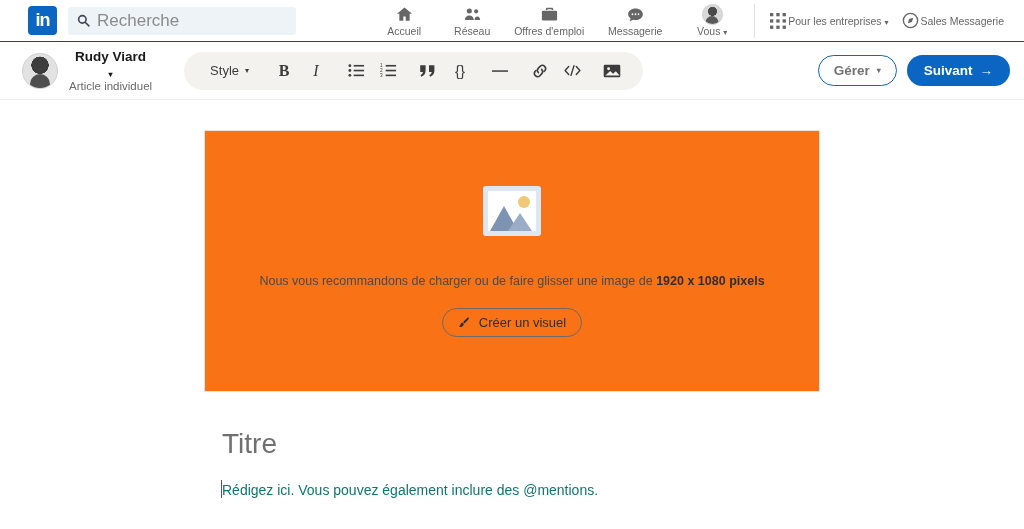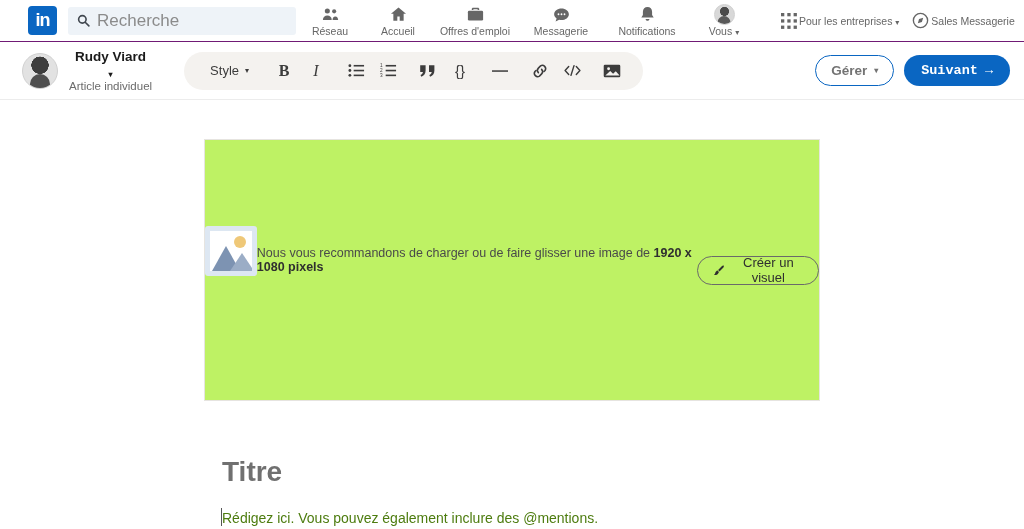--- a/index.html
+++ b/index.html
@@ -146,31 +146,31 @@
     font-size: 13.5px; font-weight: bold;
     display: flex; align-items: center; gap: 7px;
     cursor: pointer;
   }
   .btn-next {
     height: 31px; padding: 0 17px;
     background: #0a66c2; border-radius: 16px;
     color: #fff; font-size: 13.5px; font-weight: bold;
     display: flex; align-items: center; gap: 7px;
     cursor: pointer; border: none;
-    font-family: Liberation Mono, monospace;
+    font-family: Liberation Sans, sans-serif;
   }
 
   
   .canvas { padding-top: 25px; }
   .cover {
-    width: 616px; margin: 14px auto;
+    width: 616px; margin: 5px auto;
     height: 262px;
-    background: #bef264;
+    background: #f97316;
     border: 1px solid #e6e4e0;
-    display: flex; flex-direction: row;
+    display: flex; flex-direction: column;
     align-items: center; justify-content: center;
     gap: 0;
   }
   .img-ph {
     width: 58px; height: 50px;
     background: #dde7f2;
     border-radius: 3px;
     padding: 5px;
     margin-bottom: 38px;
   }
@@ -208,30 +208,29 @@
     height: 29px; padding: 0 15px;
     border: 1px solid #6a6a6a; border-radius: 15px;
     background: transparent;
     color: #2f2f2f; font-size: 13px;
     display: flex; align-items: center; gap: 8px;
     cursor: pointer;
     font-family: "Liberation Sans", sans-serif;
   }
 
   .title-ph {
-    width: 616px; margin: 55px auto 0;
+    width: 616px; margin: 36px auto 0;
     padding-left: 18px;
     font-size: 28px; color: #707070;
     font-family: "Liberation Sans", sans-serif;
-    font-weight: bold;
   }
   .body-ph {
     width: 616px; margin: 22px auto 0;
     padding-left: 18px;
-    font-size: 14px; color: #4d7c0f;
+    font-size: 14px; color: #0f766e;
     position: relative;
   }
   .caret-bar {
     position: absolute; left: 17px; top: -2px;
     width: 1px; height: 18px; background: #555;
   }
   svg { display: block; }
 </style>
 </head>
 <body>
@@ -250,36 +249,36 @@
     <span class="ph">Recherche</span>
   </div>
 
   <div class="nav-spacer"></div>
 
   <div class="nav-items">
 
     <div class="nav-item">
       <span class="ico">
         <svg width="19" height="19" viewBox="0 0 24 24" fill="#666666">
+          <path d="M12 3 2.5 11h3v9h5v-5.5h3V20h5v-9h3z"></path>
+        </svg>
+      </span>
+      <span class="lbl">Accueil</span>
+    </div>
+
+    <div class="nav-item">
+      <span class="ico">
+        <svg width="19" height="19" viewBox="0 0 24 24" fill="#666666">
           <circle cx="8" cy="7.5" r="3.2"></circle>
             <circle cx="16.6" cy="8" r="2.6"></circle>
           <path d="M2.4 19c0-3.5 2.5-5.6 5.6-5.6s5.6 2.1 5.6 5.6z"></path>
           <path d="M14.6 19c0-2.6 1-4.6 3.6-4.6 2.2 0 3.4 1.9 3.4 4.6z"></path>
         </svg>
       </span>
       <span class="lbl">Réseau</span>
-    </div>
-
-    <div class="nav-item">
-      <span class="ico">
-        <svg width="19" height="19" viewBox="0 0 24 24" fill="#666666">
-          <path d="M12 3 2.5 11h3v9h5v-5.5h3V20h5v-9h3z"></path>
-        </svg>
-      </span>
-      <span class="lbl">Accueil</span>
     </div>
 
     <div class="nav-item wide">
       <span class="ico">
         <svg width="19" height="19" viewBox="0 0 24 24" fill="#666666">
           <path d="M9 3.4h6c1 0 1.7.8 1.7 1.7v1.3h-2V5.4H9.3v1H7.3V5.1c0-.9.7-1.7 1.7-1.7z"></path>
           <rect x="2.4" y="7.4" width="19.2" height="12.2" rx="1.6"></rect>
         </svg>
       </span>
       <span class="lbl">Offres d'emploi</span>
@@ -290,29 +289,20 @@
         <svg width="19" height="19" viewBox="0 0 24 24" fill="#666666">
           <path d="M12 4.3c5.2 0 9.3 3.3 9.3 7.4s-4.1 7.4-9.3 7.4c-1 0-2-.1-2.9-.4l-4.6 2 1.3-3.6c-1.9-1.4-3.1-3.3-3.1-5.4 0-4.1 4.1-7.4 9.3-7.4z"></path>
           <circle cx="8.2" cy="11.7" r="1.15" fill="#fff"></circle>
           <circle cx="12" cy="11.7" r="1.15" fill="#fff"></circle>
           <circle cx="15.8" cy="11.7" r="1.15" fill="#fff"></circle>
         </svg>
       </span>
       <span class="lbl">Messagerie</span>
     </div>
 
-    <div class="nav-item wide">
-      <span class="ico">
-        <svg width="19" height="19" viewBox="0 0 24 24" fill="#666666">
-          <path d="M12 2.6c-3.4 0-5.8 2.5-5.8 5.9v4l-2 3.2h15.6l-2-3.2v-4c0-3.4-2.4-5.9-5.8-5.9z"></path>
-          <path d="M9.6 17.6h4.8c0 1.4-1.1 2.4-2.4 2.4s-2.4-1-2.4-2.4z"></path>
-        </svg>
-      </span>
-      <span class="lbl">Notifications</span>
-    </div>
 
     <div class="nav-item">
       <span class="ico">
         <span class="avatar-nav"></span>
       </span>
       <span class="lbl">
         <span>Vous</span>
         <span class="caret">▾</span>
       </span>
     </div>

